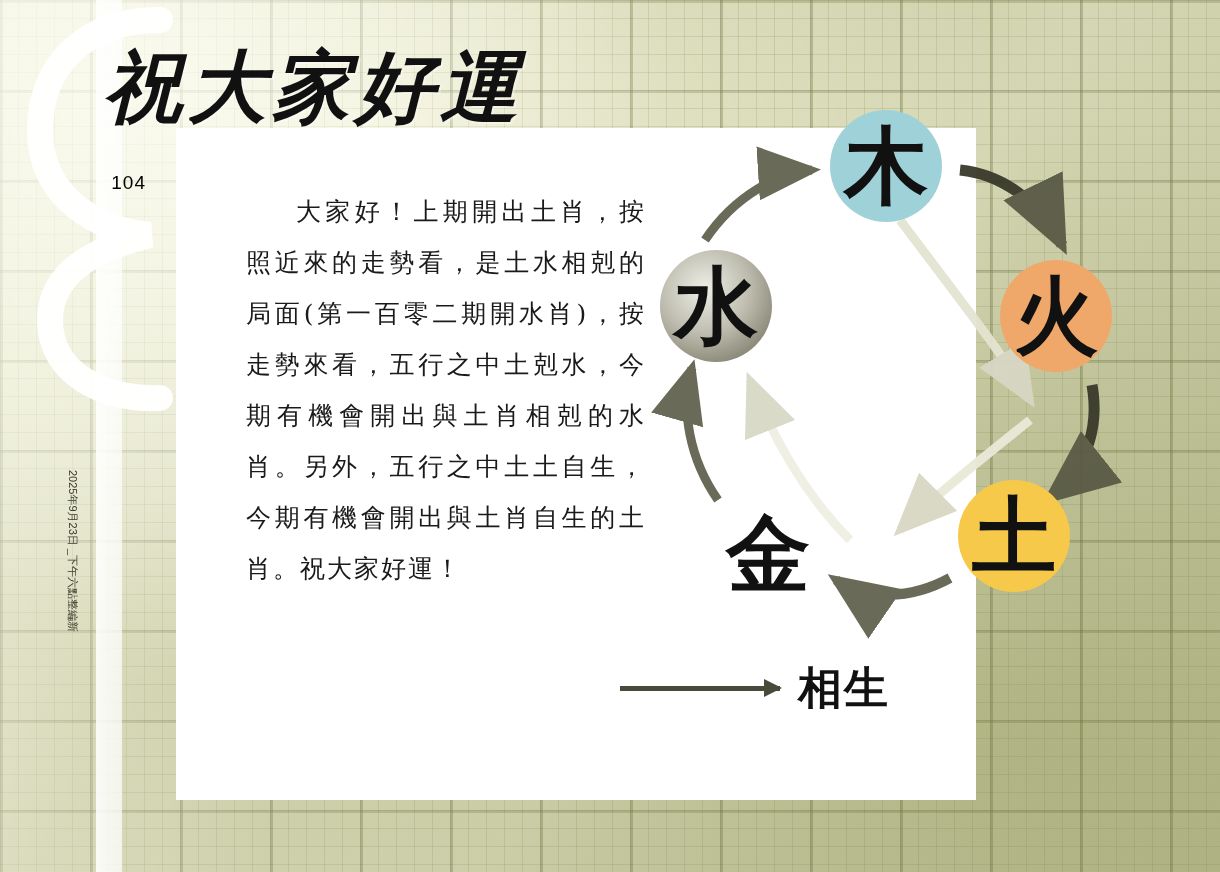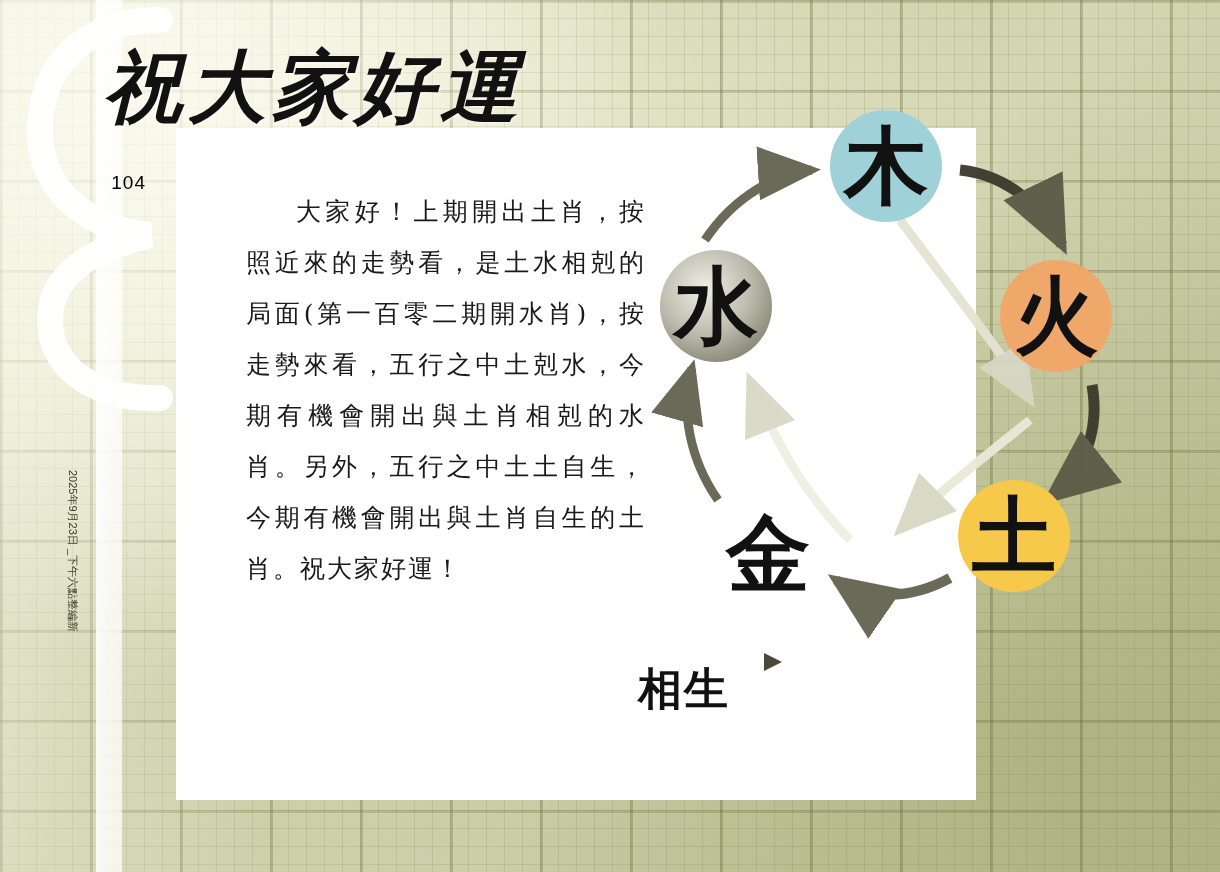--- a/index.html
+++ b/index.html
@@ -183,23 +183,22 @@
 
   .legend {
     position: absolute;
     left: 20px;
     top: 560px;
     width: 560px;
     font-family: "DejaVu Serif", serif;
   }
   .legend-row {
     display: flex;
-    align-items: flex-start;
+    align-items: center;
     height: 56px;
-    flex-direction: column;
   }
   .legend-line-solid {
     width: 160px;
     height: 5px;
     background: #4a4a3a;
     position: relative;
   }
   .legend-line-solid::after {
     content: "";
     position: absolute;

